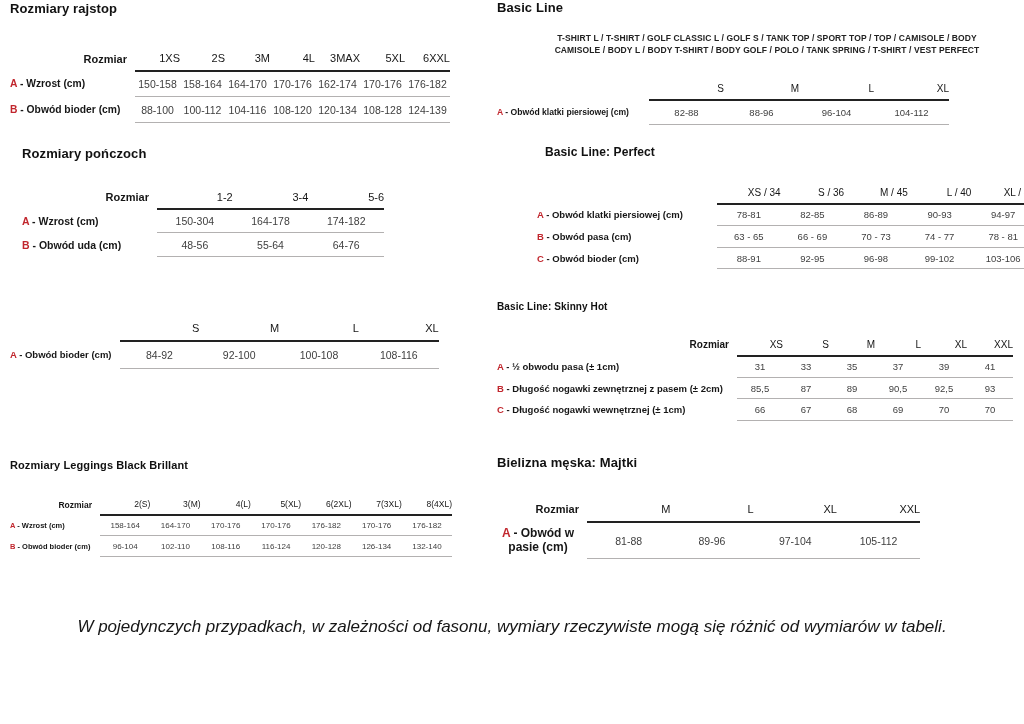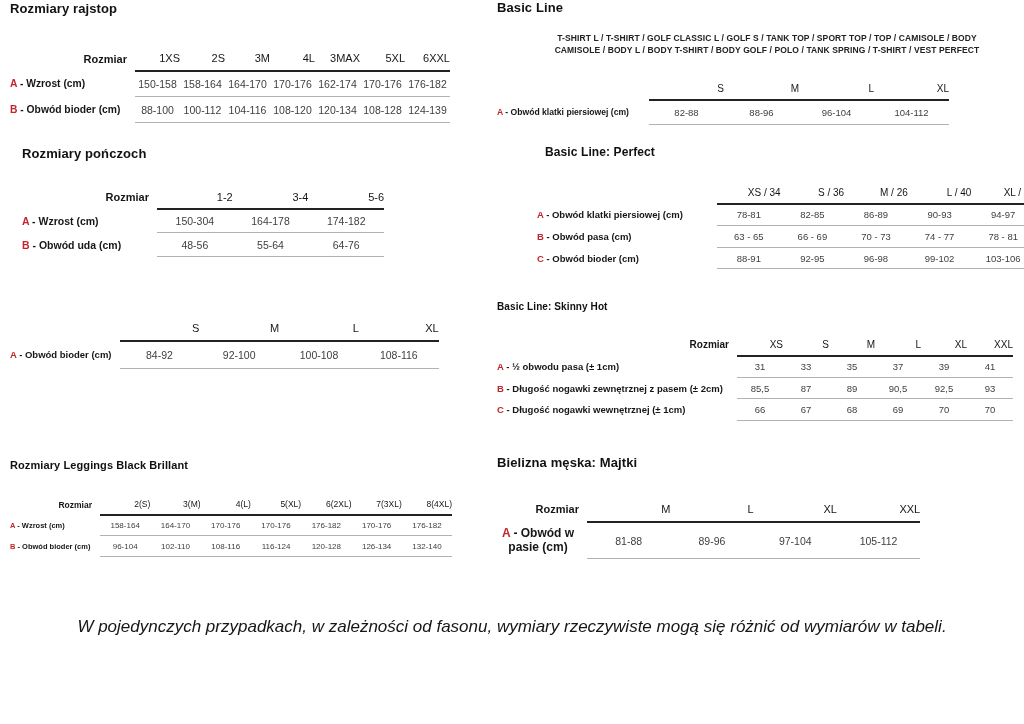--- a/index.html
+++ b/index.html
@@ -321,21 +321,21 @@
           <col style="width: 63.6px;">
           <col style="width: 63.6px;">
           <col style="width: 63.6px;">
           <col style="width: 63.6px;">
         </colgroup>
         <thead>
           <tr>
             <th class="corner"></th>
             <th class="size">XS / 34</th>
             <th class="size">S / 36</th>
-            <th class="size">M / 26</th>
+            <th class="size">M / 45</th>
             <th class="size">L / 40</th>
             <th class="size">XL / 42</th>
           </tr>
         </thead>
         <tbody>
           <tr>
             <td class="label"><span class="letter">A</span> - Obwód klatki piersiowej (cm)</td>
             <td class="value">78-81</td>
             <td class="value">82-85</td>
             <td class="value">86-89</td>

